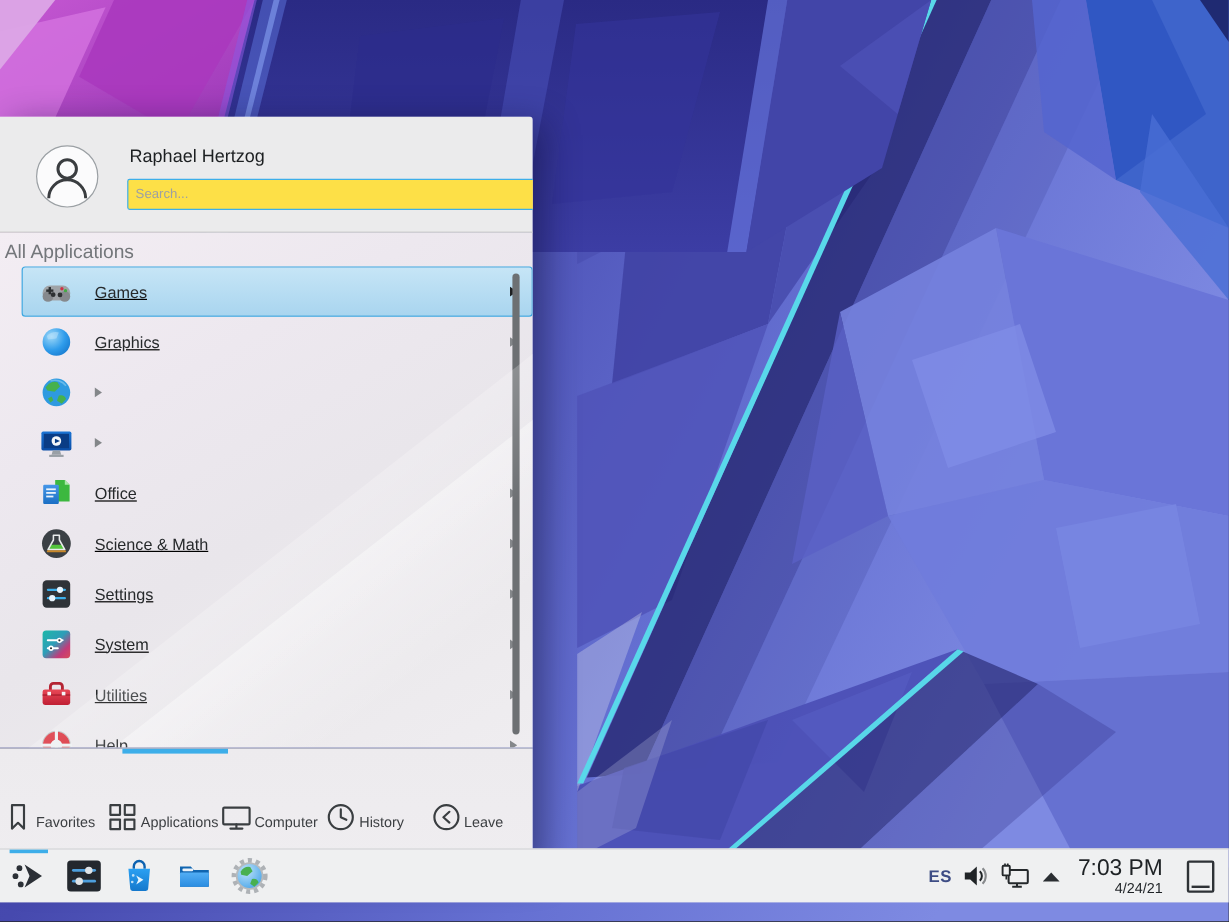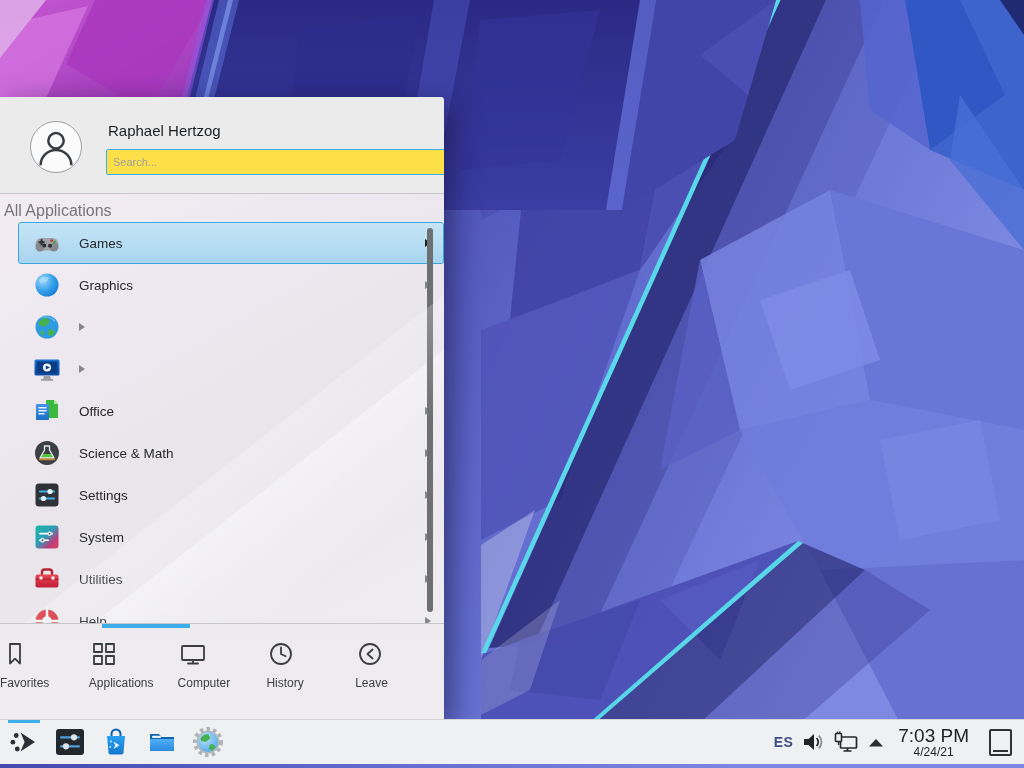--- a/index.html
+++ b/index.html
@@ -22,46 +22,46 @@
 
   .menu-body{flex:1;position:relative;overflow:hidden;
     background:linear-gradient(150deg,#f3edf3 0%,#ede8ef 30%,#e9e6eb 55%,#eceaed 80%,#efedf0 100%);}
   .menu-body::before{content:"";position:absolute;width:760px;height:110px;left:-140px;top:330px;
     transform:rotate(-38deg);background:linear-gradient(rgba(255,255,255,.38),rgba(255,255,255,0));pointer-events:none;}
   .menu-body::after{content:"";position:absolute;width:760px;height:90px;left:-60px;top:210px;
     transform:rotate(-38deg);background:linear-gradient(rgba(255,255,255,.22),rgba(255,255,255,0));pointer-events:none;}
   .section-label{position:absolute;top:8px;left:4px;font-size:16px;color:#73767a;}
   .item-list{position:absolute;top:28px;left:18px;width:426px;}
   .menu-item{height:42px;box-sizing:border-box;display:flex;align-items:center;
-    padding:0 12px 0 14px;border:1px solid transparent;border-radius:3px;}
+    padding:0 12px 0 14px;border:1px solid transparent;border-radius:3px;text-decoration:underline;}
   .menu-item.selected{background:linear-gradient(180deg,#c6e5f6,#a9d5ef);border-color:#3aa7e1;}
   .item-icon{width:28px;height:28px;flex:0 0 28px;margin-right:18px;}
   .item-icon svg{width:28px;height:28px;display:block;}
   .item-label{flex:1;font-size:13.5px;color:#26292b;}
   .arrow{width:0;height:0;border-left:6px solid #84878a;border-top:4.5px solid transparent;border-bottom:4.5px solid transparent;}
   .selected .arrow{border-left-color:#1d2022;}
   .scrollbar-thumb{position:absolute;top:34px;right:11px;width:6px;height:384px;border-radius:3px;background:#6d7073;}
 
   .menu-tabs{position:relative;height:100px;box-sizing:border-box;border-top:1px solid #c6c7c8;
     display:flex;background:linear-gradient(180deg,#edebee,#efedf0);}
   .tab-indicator{position:absolute;top:0;left:102px;width:88px;height:4px;background:#3daee9;}
-  .tab{flex:1;display:flex;flex-direction:column;align-items:flex-start;padding-top:15px;}
+  .tab{flex:1;display:flex;align-items:center;padding-top:15px;}
   .tab svg{width:30px;height:30px;fill:none;stroke:#3a3e41;stroke-width:1.8;stroke-linejoin:round;stroke-linecap:round;}
   .tab-label{margin-top:7px;font-size:12px;color:#3c3f42;}
 
   
-  .taskbar{position:absolute;left:0;bottom:4px;width:1024px;height:45px;box-sizing:border-box;
+  .taskbar{position:absolute;left:0;bottom:16px;width:1024px;height:45px;box-sizing:border-box;
     background:#eff0f1;border-top:1px solid #d4d5d7;display:flex;align-items:center;padding:0 12px 0 8px;}
   .tb-launchers{display:flex;gap:14px;align-items:center;}
   .tb-icon{width:32px;height:32px;position:relative;}
   .tb-icon svg{width:32px;height:32px;display:block;}
   .tb-icon.active::before{content:"";position:absolute;top:-6px;left:0;width:32px;height:3px;background:#3daee9;}
   .tray{margin-left:auto;display:flex;align-items:center;gap:9px;}
   .kbd-layout{font-size:14px;font-weight:bold;color:#3e4d85;letter-spacing:.4px;}
-  .clock{text-align:center;color:#1e2225;line-height:1.05;margin:0 5px;}
+  .clock{text-align:right;color:#1e2225;line-height:1.05;margin:0 5px;}
   .clock .time{font-size:19px;}
   .clock .date{font-size:12px;}
   .show-desktop{width:23px;height:27px;border:2px solid #2e3236;border-radius:2px;box-sizing:border-box;
     position:relative;margin-left:6px;background:transparent;}
   .show-desktop::after{content:"";position:absolute;left:2px;right:2px;bottom:2px;height:2px;background:#2e3236;}
 </style>
 </head>
 <body>
 
 <div class="desktop">

